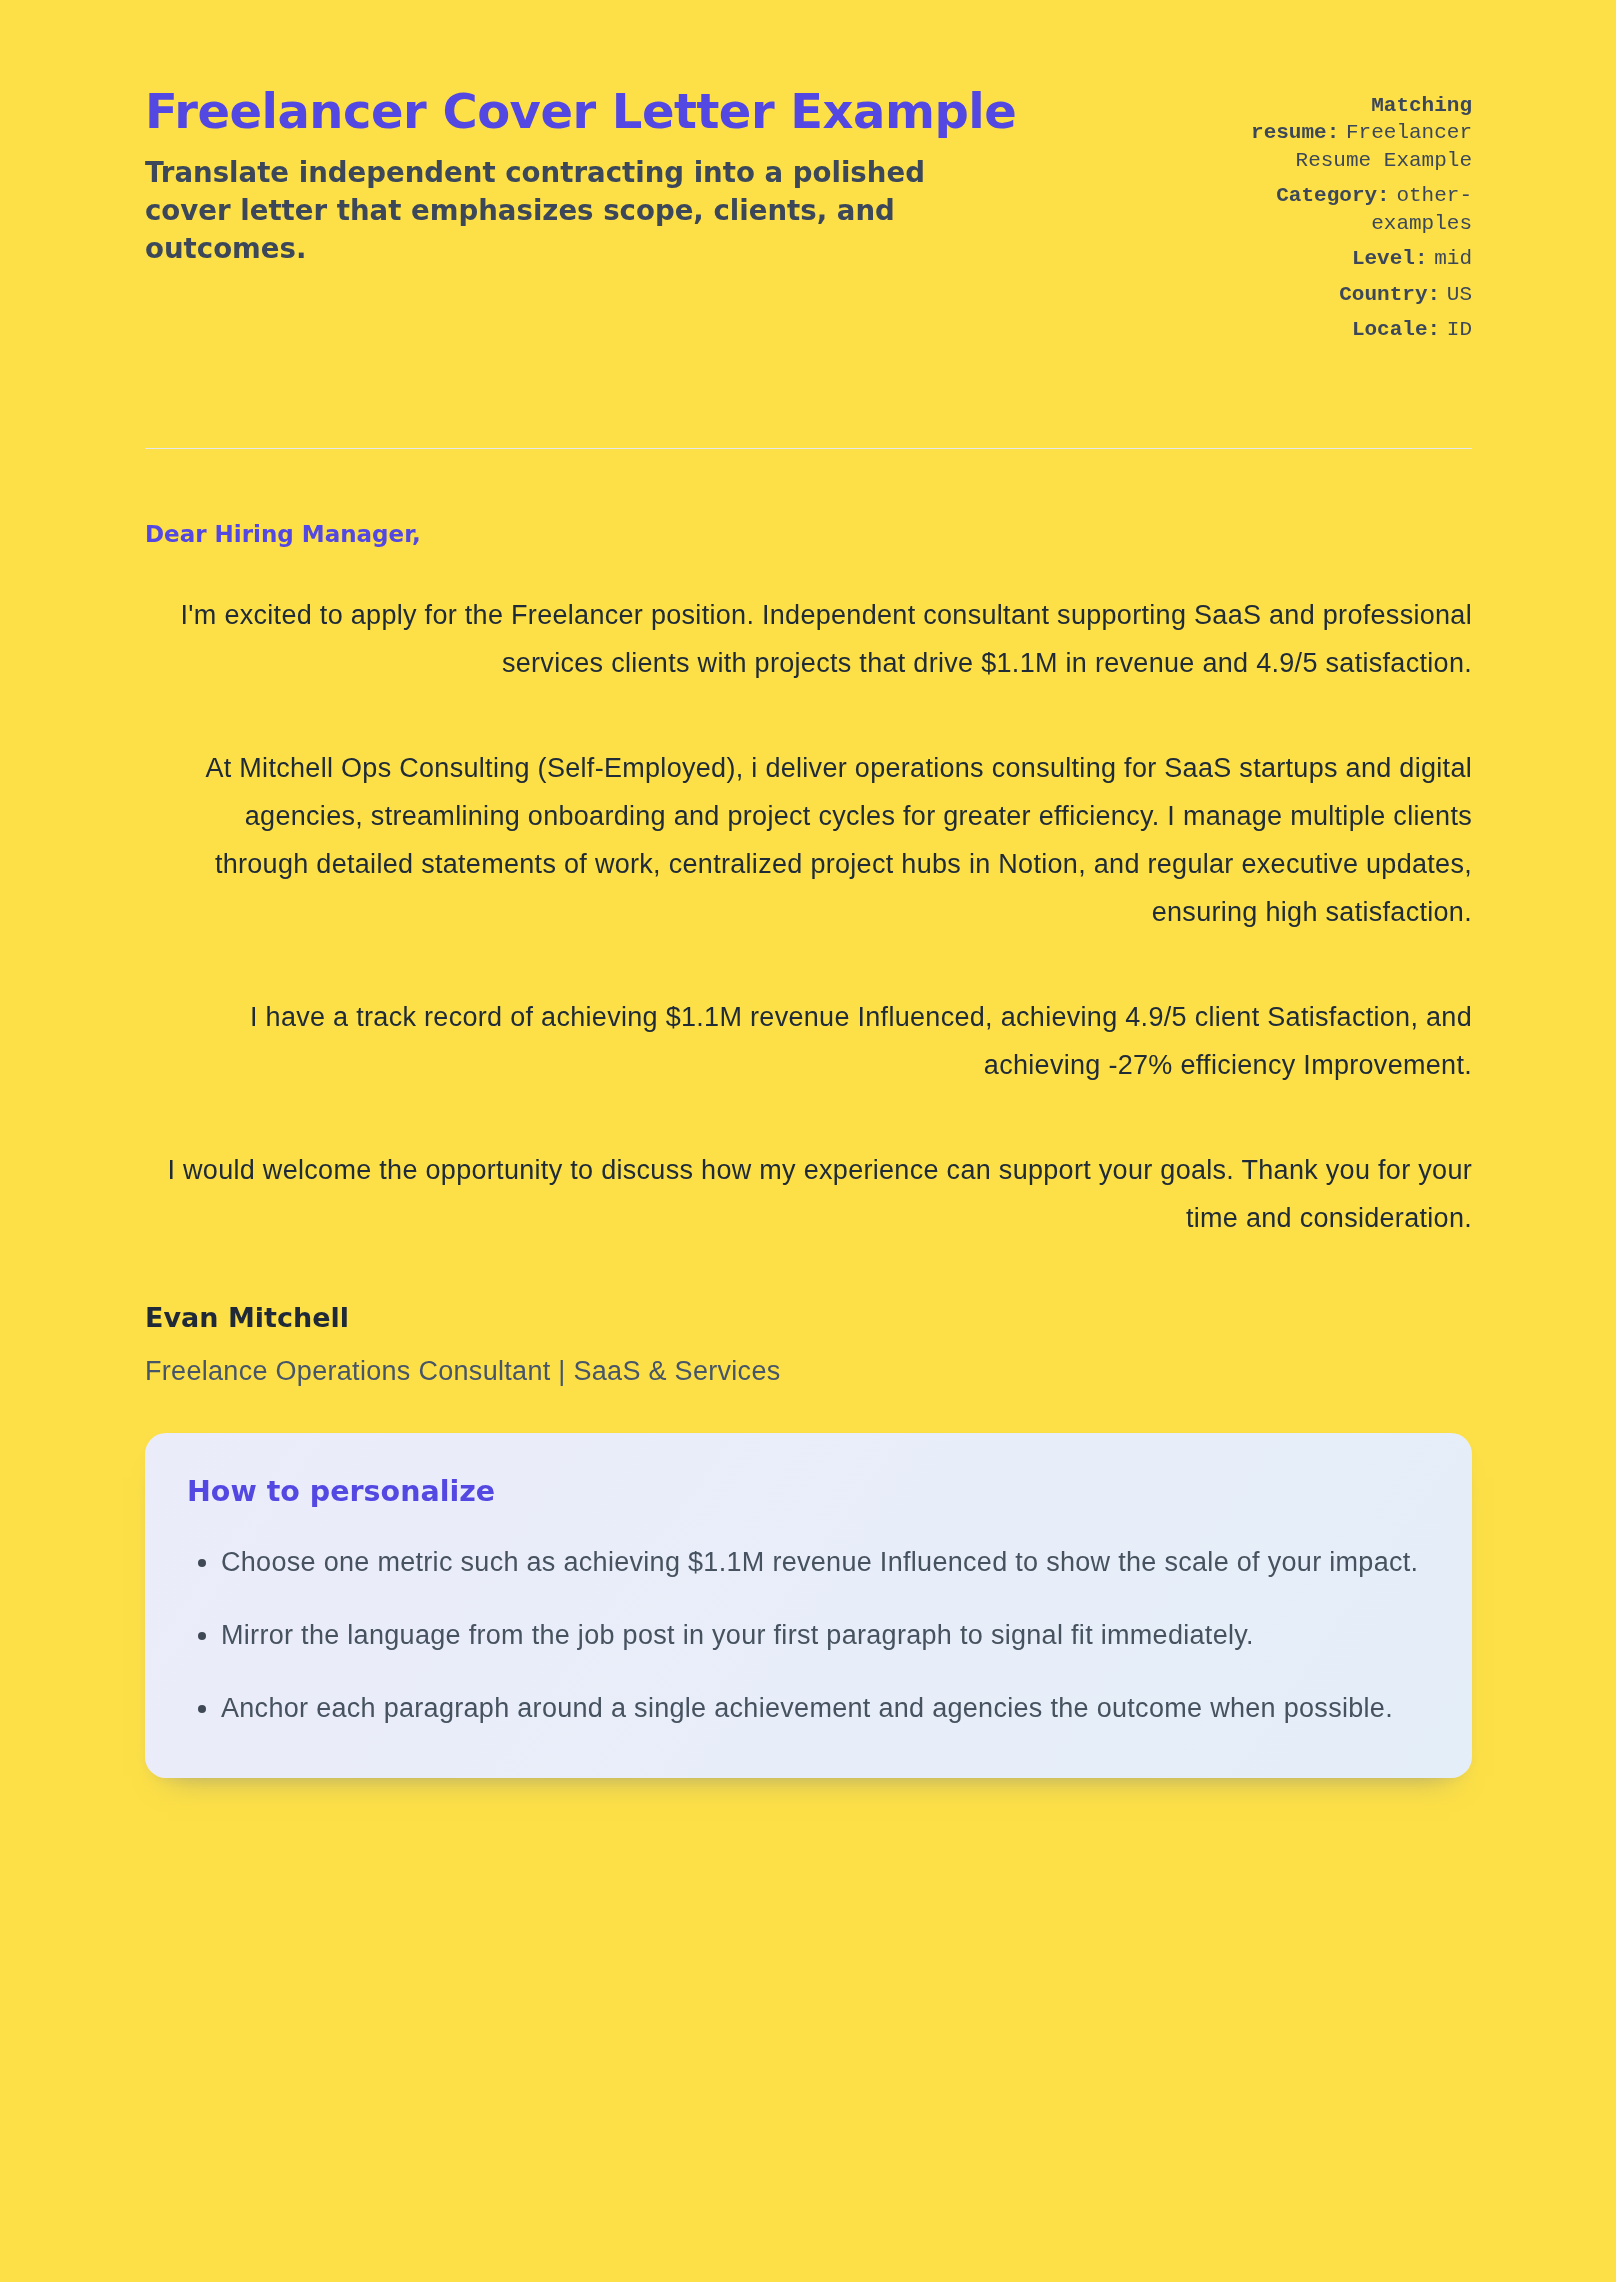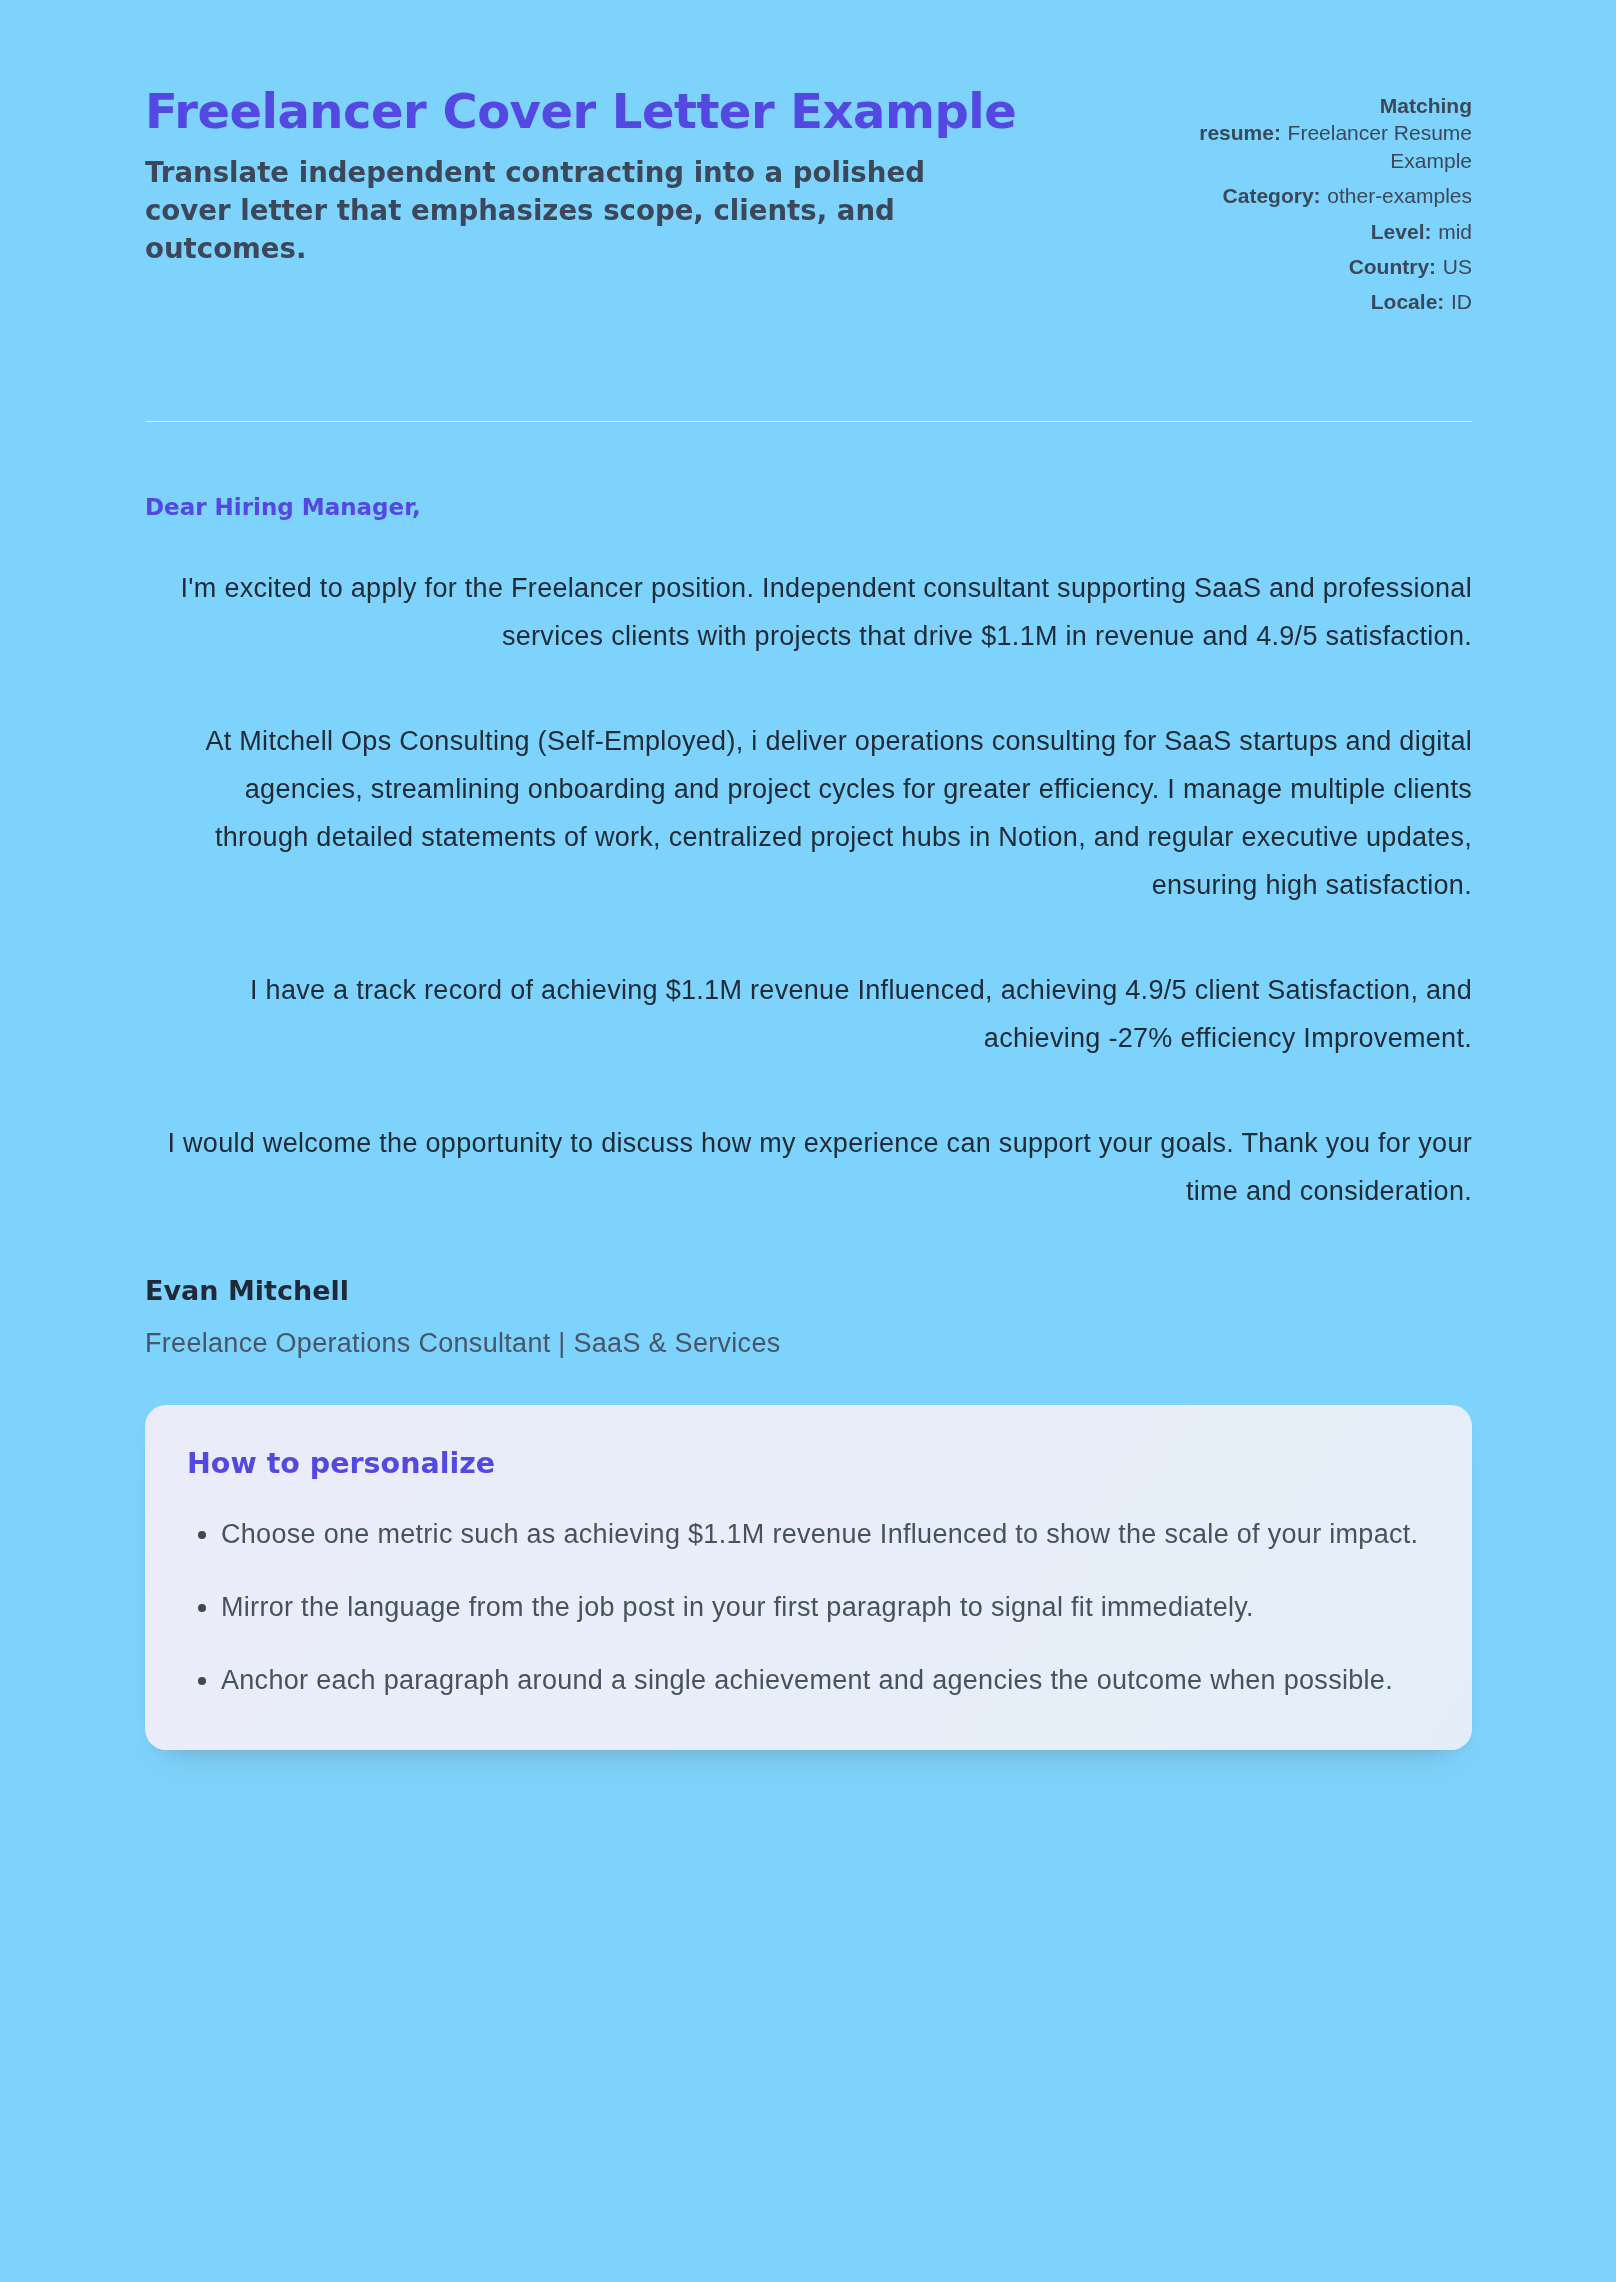--- a/index.html
+++ b/index.html
@@ -5,21 +5,21 @@
   html, body {
     margin: 0;
     padding: 0;
     background: #ffffff;
   }
   .page {
     box-sizing: border-box;
     width: 1617px;
     height: 2283px;
     padding: 84px 145px 0 145px;
-    background: #7dd3fc;
+    background: #fde047;
     font-family: "Liberation Sans", sans-serif;
   }
   .header {
     display: flex;
     justify-content: space-between;
     align-items: flex-start;
   }
   .header-left {
     max-width: 913px;
   }
@@ -39,21 +39,21 @@
     font-size: 27.6px;
     font-weight: 700;
     line-height: 1.38;
     color: #3c4859;
   }
   .meta {
     width: 276px;
     flex: 0 0 auto;
     padding-top: 7.6px;
     text-align: right;
-    font-family: Liberation Sans, sans-serif;
+    font-family: Liberation Mono, monospace;
     font-size: 21px;
     line-height: 1.32;
     color: #3c4859;
   }
   .meta-row { margin-bottom: 7.6px; }
   .meta-label {
     font-weight: 700;
     margin-right: 6.7px;
   }
   .divider {

